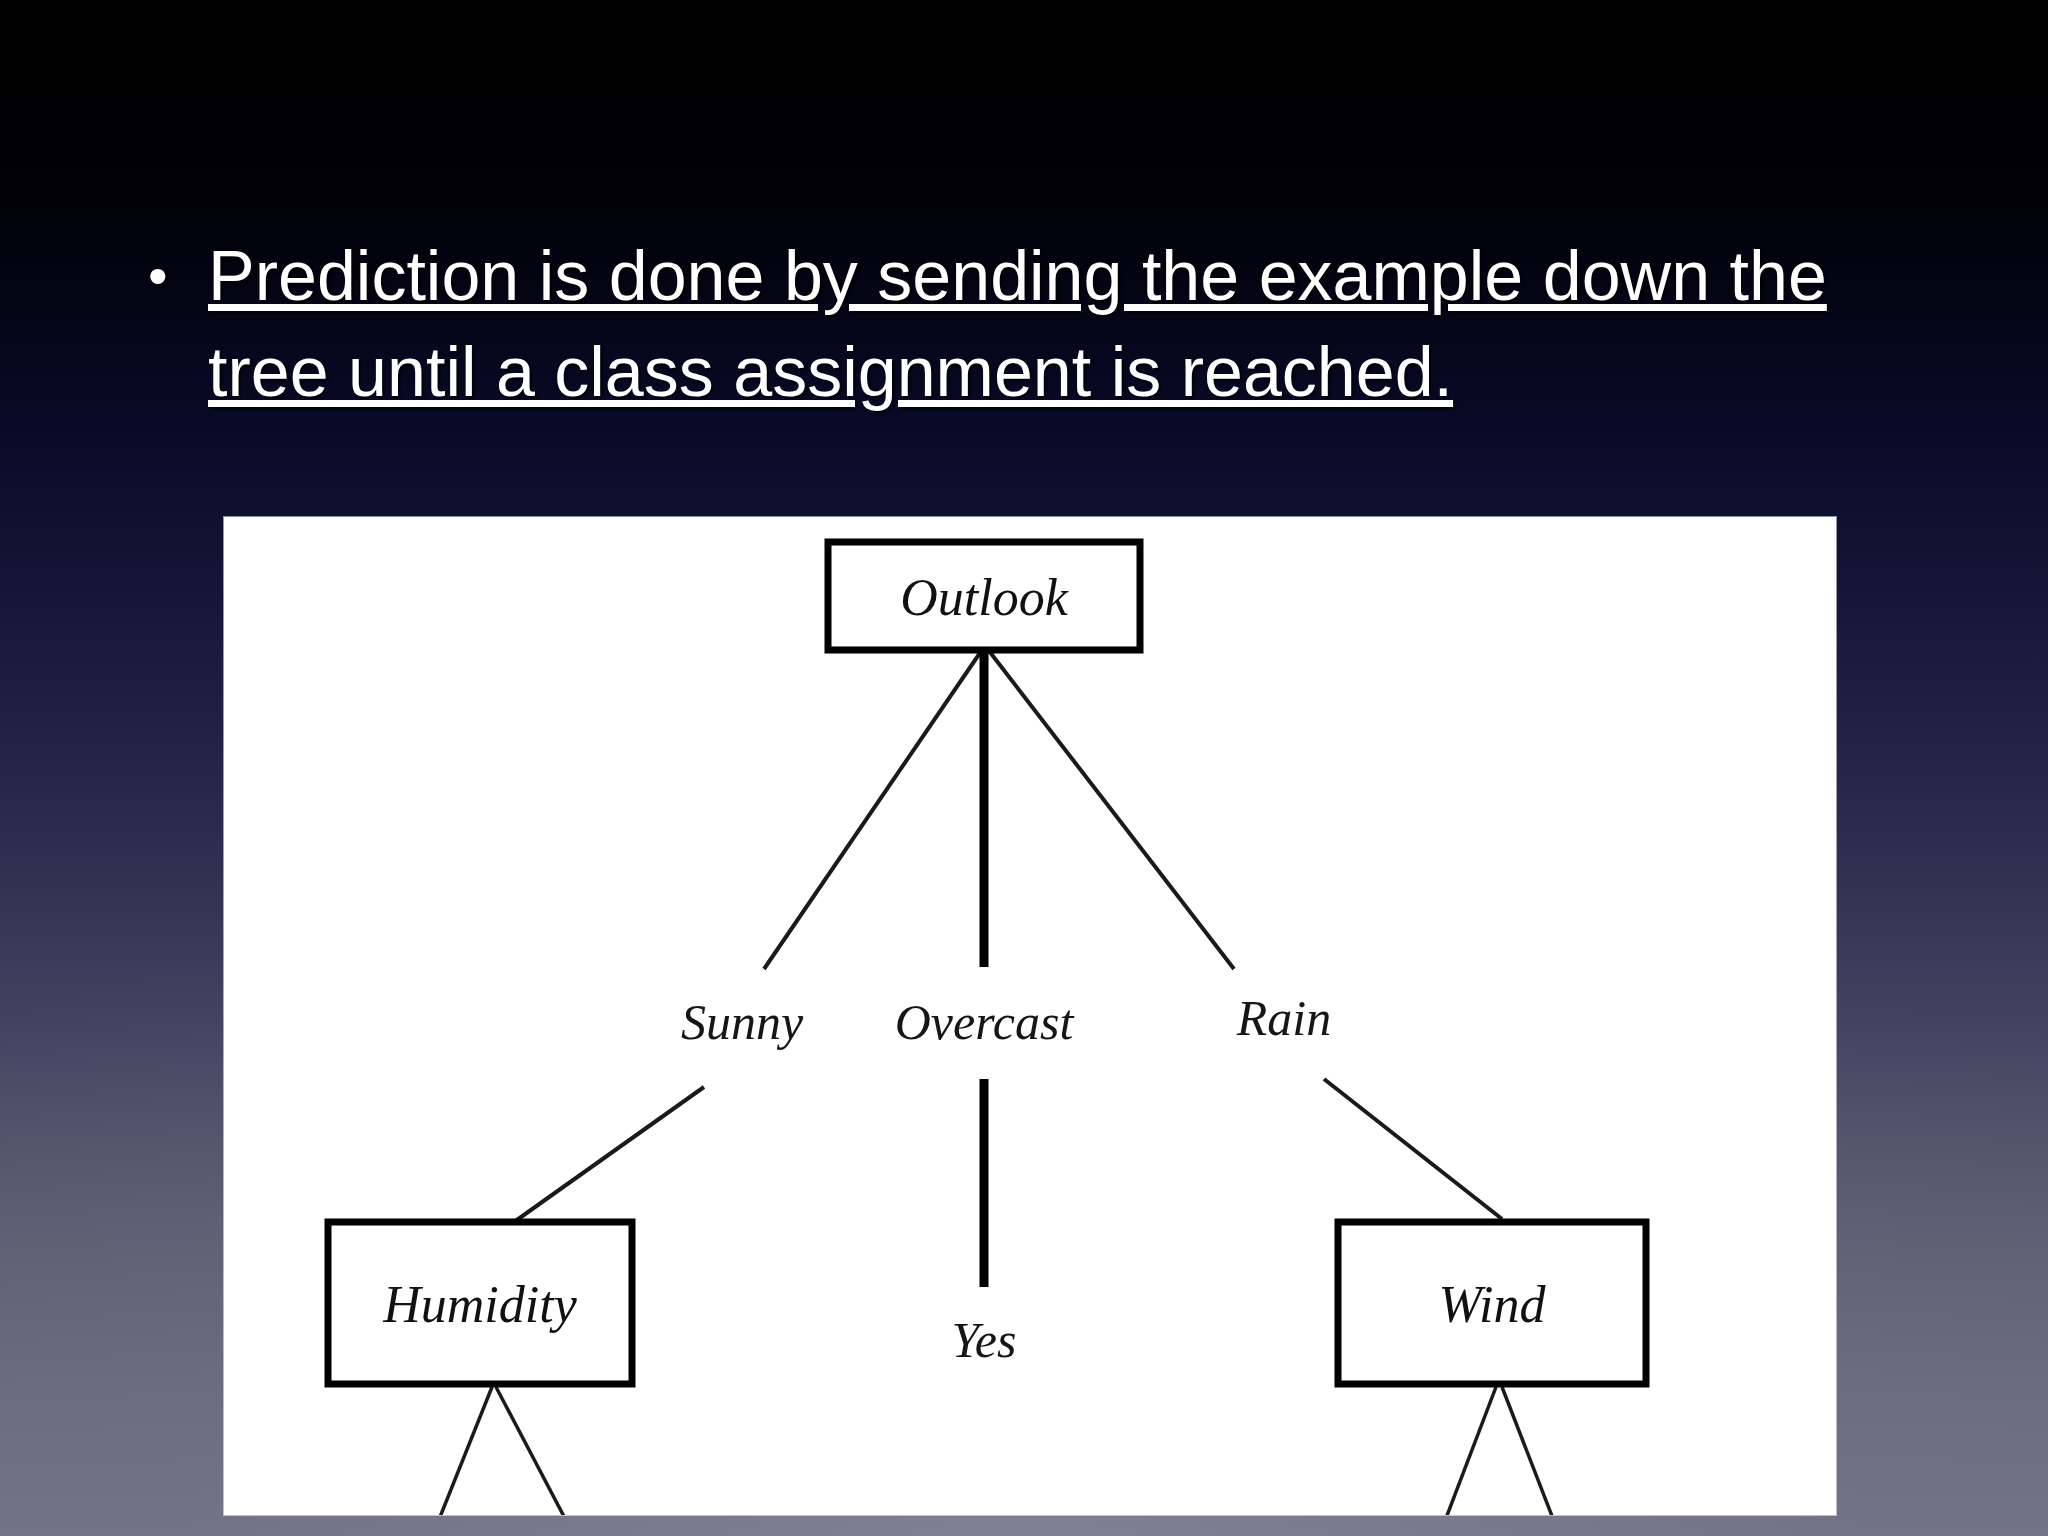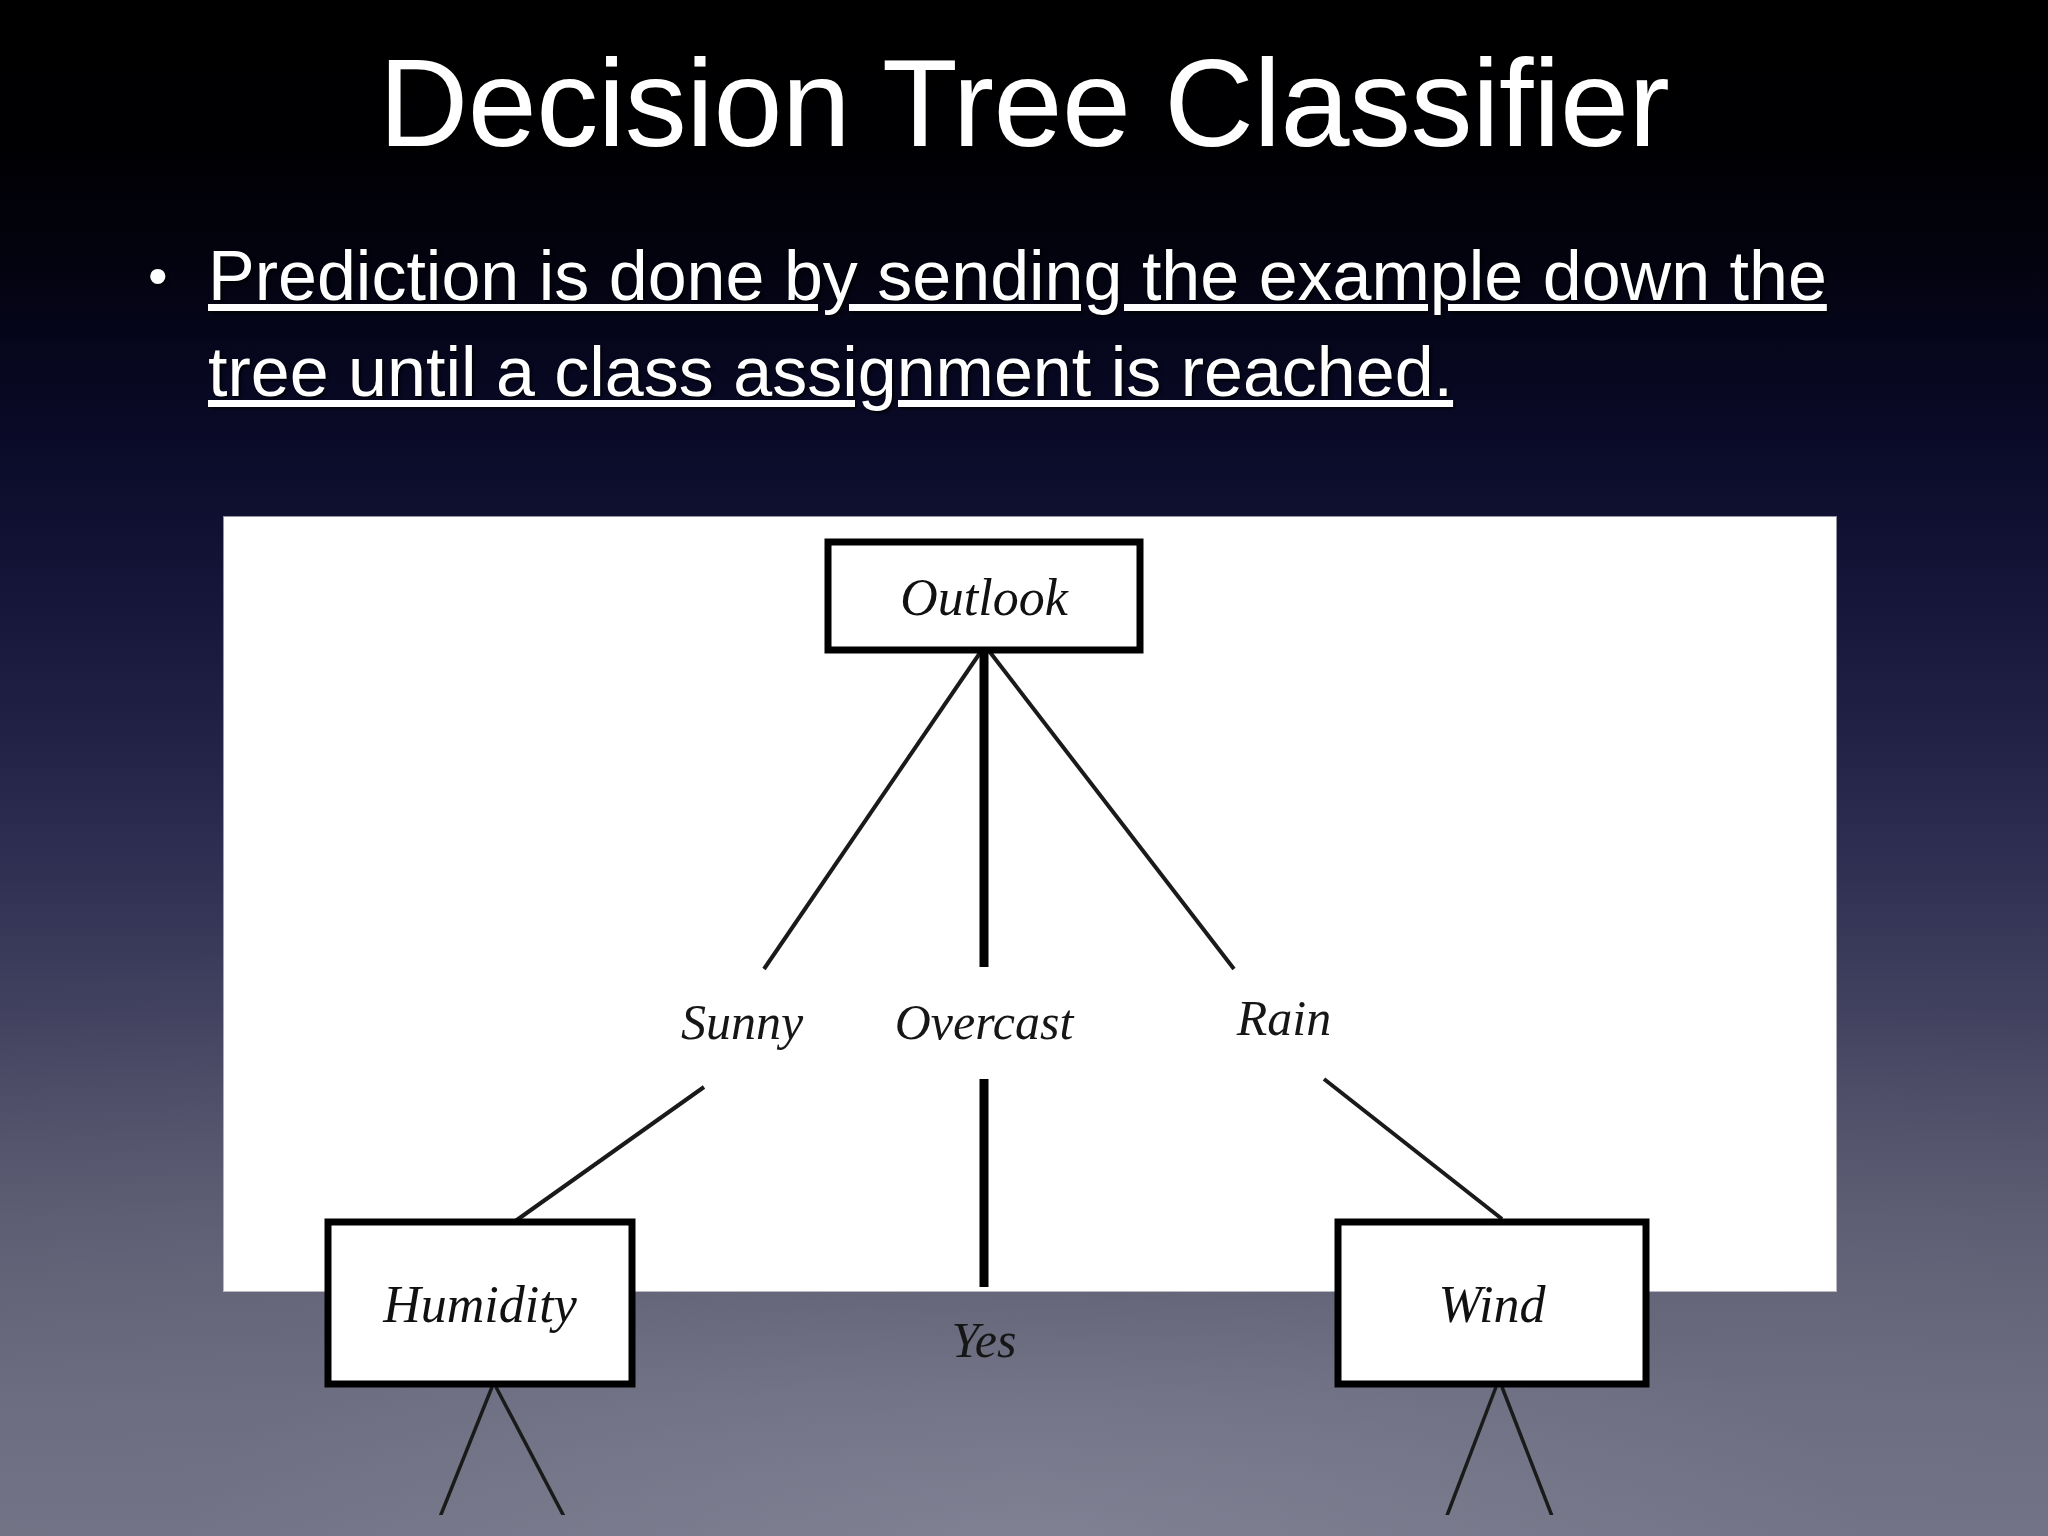--- a/index.html
+++ b/index.html
@@ -84,21 +84,21 @@
     max-width: 1700px;
     text-decoration: underline;
   }
 
   
   #diagram-panel {
     position: absolute;
     left: 224px;
     top: 517px;
     width: 1612px;
-    height: 774px;
+    height: 998px;
     background: #ffffff;
     box-shadow: 0 0 0 1px rgba(255,255,255,0.55);
     text-decoration: underline;
   }
   #tree-svg {
     display: block;
     width: 1612px;
     height: 998px;
   }
   .node-label {
@@ -140,21 +140,20 @@
     fill: none;
   }
 </style>
 </head>
 <body>
 
 <div id="slide">
 
   <div class="bg-glow"></div>
 
-  <div id="title">Decision Tree Classifier</div>
 
   <div id="body-block">
     <div class="bullet-dot">•</div>
     <div class="bullet-text">Prediction is done by sending the example down the tree until a class assignment is reached.</div>
   </div>
 
   <div id="diagram-panel">
     <svg id="tree-svg" viewBox="0 0 1612 998" xmlns="http://www.w3.org/2000/svg">
 
       <line class="edge-line" x1="760" y1="130" x2="540" y2="452"></line>

